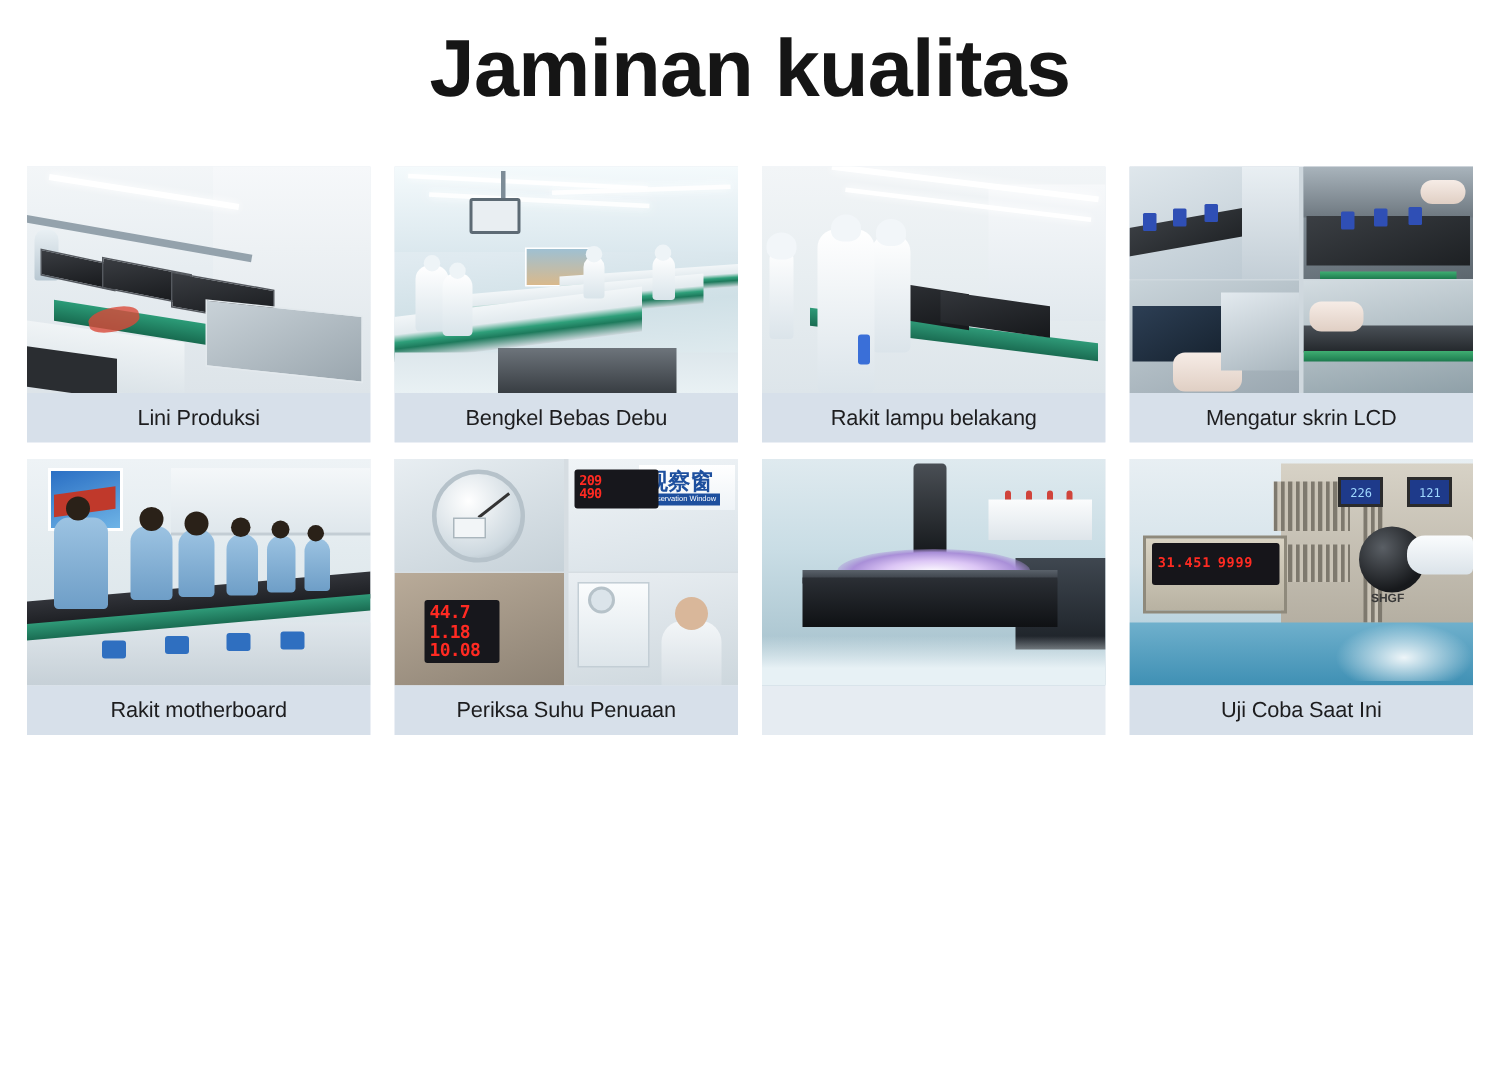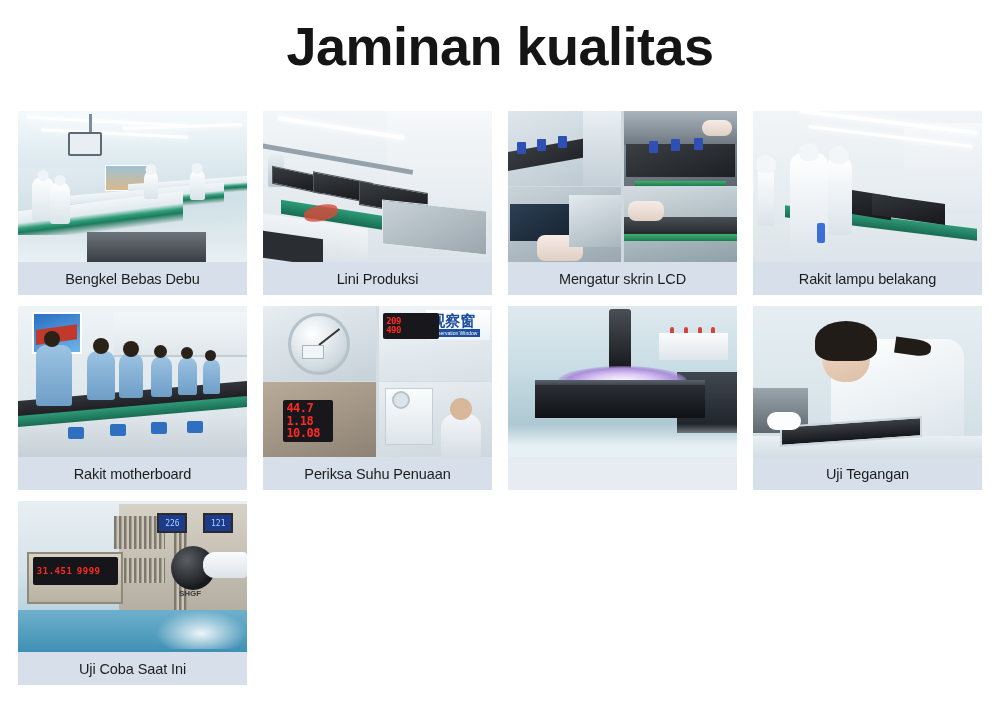--- a/index.html
+++ b/index.html
@@ -242,20 +242,40 @@
 <body>
 
 <div class="page">
 
   <div class="page-title">Jaminan kualitas</div>
 
   <div class="grid">
 
     <div class="card">
       <div class="photo">
+        <div class="scene s2">
+          <div class="lyr wall"></div>
+          <div class="lyr tube2"></div>
+          <div class="lyr rail"></div>
+          <div class="lyr opr"></div>
+          <div class="lyr grnbelt"></div>
+          <div class="lyr panel p1"></div>
+          <div class="lyr panel p2"></div>
+          <div class="lyr panel p3"></div>
+          <div class="lyr tray"></div>
+          <div class="lyr whitebench"></div>
+          <div class="lyr redmark"></div>
+          <div class="lyr mat"></div>
+        </div>
+      </div>
+      <div class="caption">Lini Produksi</div>
+    </div>
+
+    <div class="card">
+      <div class="photo">
         <div class="scene s1">
           <div class="lyr ceil"></div>
           <div class="lyr tube" style="left:4%;top:6%;width:70%;transform:rotate(3deg)"></div>
           <div class="lyr tube" style="left:10%;top:14%;width:64%;transform:rotate(3deg)"></div>
           <div class="lyr tube" style="left:46%;top:9%;width:52%;transform:rotate(-2deg)"></div>
           <div class="lyr pole"></div>
           <div class="lyr monitor"></div>
           <div class="lyr poster"></div>
           <div class="lyr bench b3"></div>
           <div class="lyr bench b2"></div>
@@ -272,74 +292,20 @@
           <div class="lyr worker w2">
               <span class="head"></span>
             </div>
           <div class="lyr floor"></div>
           <div class="lyr darkbox"></div>
         </div>
       </div>
       <div class="caption">Bengkel Bebas Debu</div>
     </div>
 
-    <div class="card">
-      <div class="photo">
-        <div class="scene s2">
-          <div class="lyr wall"></div>
-          <div class="lyr tube2"></div>
-          <div class="lyr rail"></div>
-          <div class="lyr opr"></div>
-          <div class="lyr grnbelt"></div>
-          <div class="lyr panel p1"></div>
-          <div class="lyr panel p2"></div>
-          <div class="lyr panel p3"></div>
-          <div class="lyr tray"></div>
-          <div class="lyr whitebench"></div>
-          <div class="lyr redmark"></div>
-          <div class="lyr mat"></div>
-        </div>
-      </div>
-      <div class="caption">Lini Produksi</div>
-    </div>
-
-
-    <div class="card">
-      <div class="photo">
-        <div class="scene s5">
-          <div class="q qa">
-            <div class="panelslab" style="left:-6%;top:44%;width:92%;height:26%;transform:skewY(-10deg)"></div>
-            <div class="bluefix" style="left:8%;top:42%"></div>
-            <div class="bluefix" style="left:26%;top:38%"></div>
-            <div class="bluefix" style="left:44%;top:33%"></div>
-            <div class="lyr" style="right:0;top:0;width:34%;height:100%;background:linear-gradient(180deg,#e9eff3,#c3ced6)"></div>
-          </div>
-          <div class="q qb">
-            <div class="lyr" style="left:0;top:0;width:100%;height:46%;background:linear-gradient(180deg,#a9b4bc,#6e7880)"></div>
-            <div class="panelslab" style="left:2%;top:44%;width:96%;height:44%"></div>
-            <div class="bluefix" style="left:22%;top:40%"></div>
-            <div class="bluefix" style="left:42%;top:38%"></div>
-            <div class="bluefix" style="left:62%;top:36%"></div>
-            <div class="handw" style="right:4%;top:12%;width:30px;height:16px"></div>
-            <div class="greenedge" style="left:10%;bottom:0;width:80%;height:7%"></div>
-          </div>
-          <div class="q qc">
-            <div class="pcb" style="left:2%;top:22%;width:52%;height:50%"></div>
-            <div class="handw" style="left:26%;bottom:2%;width:46px;height:26px"></div>
-            <div class="lyr" style="right:0;top:10%;width:46%;height:70%;background:linear-gradient(160deg,#e3eaef,#a9b6be)"></div>
-          </div>
-          <div class="q qd">
-            <div class="lyr" style="left:0;top:40%;width:100%;height:24%;background:linear-gradient(180deg,#4a5057,#23272b)"></div>
-            <div class="greenedge" style="left:0;top:62%;width:100%;height:10%"></div>
-            <div class="handw" style="left:4%;top:18%;width:36px;height:20px"></div>
-          </div>
-        </div>
-      </div>
-      <div class="caption">Mengatur skrin LCD</div>
-    </div>
 
     <div class="card">
       <div class="photo">
         <div class="scene s4">
           <div class="lyr wallr"></div>
           <div class="lyr tube4"></div>
           <div class="lyr tube4b"></div>
           <div class="lyr belt4"></div>
           <div class="lyr panel4 q1"></div>
           <div class="lyr panel4 q2"></div>
@@ -353,20 +319,54 @@
               <span class="hood"></span>
             </div>
           <div class="lyr bottle"></div>
         </div>
       </div>
       <div class="caption">Rakit lampu belakang</div>
     </div>
 
     <div class="card">
       <div class="photo">
+        <div class="scene s5">
+          <div class="q qa">
+            <div class="panelslab" style="left:-6%;top:44%;width:92%;height:26%;transform:skewY(-10deg)"></div>
+            <div class="bluefix" style="left:8%;top:42%"></div>
+            <div class="bluefix" style="left:26%;top:38%"></div>
+            <div class="bluefix" style="left:44%;top:33%"></div>
+            <div class="lyr" style="right:0;top:0;width:34%;height:100%;background:linear-gradient(180deg,#e9eff3,#c3ced6)"></div>
+          </div>
+          <div class="q qb">
+            <div class="lyr" style="left:0;top:0;width:100%;height:46%;background:linear-gradient(180deg,#a9b4bc,#6e7880)"></div>
+            <div class="panelslab" style="left:2%;top:44%;width:96%;height:44%"></div>
+            <div class="bluefix" style="left:22%;top:40%"></div>
+            <div class="bluefix" style="left:42%;top:38%"></div>
+            <div class="bluefix" style="left:62%;top:36%"></div>
+            <div class="handw" style="right:4%;top:12%;width:30px;height:16px"></div>
+            <div class="greenedge" style="left:10%;bottom:0;width:80%;height:7%"></div>
+          </div>
+          <div class="q qc">
+            <div class="pcb" style="left:2%;top:22%;width:52%;height:50%"></div>
+            <div class="handw" style="left:26%;bottom:2%;width:46px;height:26px"></div>
+            <div class="lyr" style="right:0;top:10%;width:46%;height:70%;background:linear-gradient(160deg,#e3eaef,#a9b6be)"></div>
+          </div>
+          <div class="q qd">
+            <div class="lyr" style="left:0;top:40%;width:100%;height:24%;background:linear-gradient(180deg,#4a5057,#23272b)"></div>
+            <div class="greenedge" style="left:0;top:62%;width:100%;height:10%"></div>
+            <div class="handw" style="left:4%;top:18%;width:36px;height:20px"></div>
+          </div>
+        </div>
+      </div>
+      <div class="caption">Mengatur skrin LCD</div>
+    </div>
+
+    <div class="card">
+      <div class="photo">
         <div class="scene s6">
           <div class="lyr shelf"></div>
           <div class="lyr post"></div>
           <div class="lyr postred"></div>
           <div class="lyr cabinets"></div>
           <div class="lyr belt6"></div>
           <div class="lyr grn6"></div>
           <div class="wk" style="left:8%;top:26%;width:36px;height:40%">
               <span class="hd" style="left:8px;top:-14px"></span>
             </div>
@@ -448,35 +448,20 @@
               <span class="probetip"></span>
             </div>
           <div class="lyr glow"></div>
           <div class="lyr slabface"></div>
           <div class="lyr slab"></div>
           <div class="lyr fog"></div>
         </div>
       </div>
     </div>
 
-    <div class="card">
-      <div class="photo">
-        <div class="scene s11">
-          <div class="lyr coat"></div>
-          <div class="lyr head11"></div>
-          <div class="lyr hair"></div>
-          <div class="lyr pony"></div>
-          <div class="lyr table11"></div>
-          <div class="lyr instr"></div>
-          <div class="lyr scr"></div>
-          <div class="lyr glove"></div>
-        </div>
-      </div>
-      <div class="caption">Uji Tegangan</div>
-    </div>
 
     <div class="card">
       <div class="photo">
         <div class="scene s12">
           <div class="lyr rack12"></div>
           <div class="vents" style="left:42%;top:10%;width:22%;height:22%"></div>
           <div class="vents" style="left:42%;top:38%;width:22%;height:16%"></div>
           <div class="vents" style="right:26%;top:8%;width:6%;height:64%"></div>
           <div class="lyr meter">
             <div class="ledpanel">

